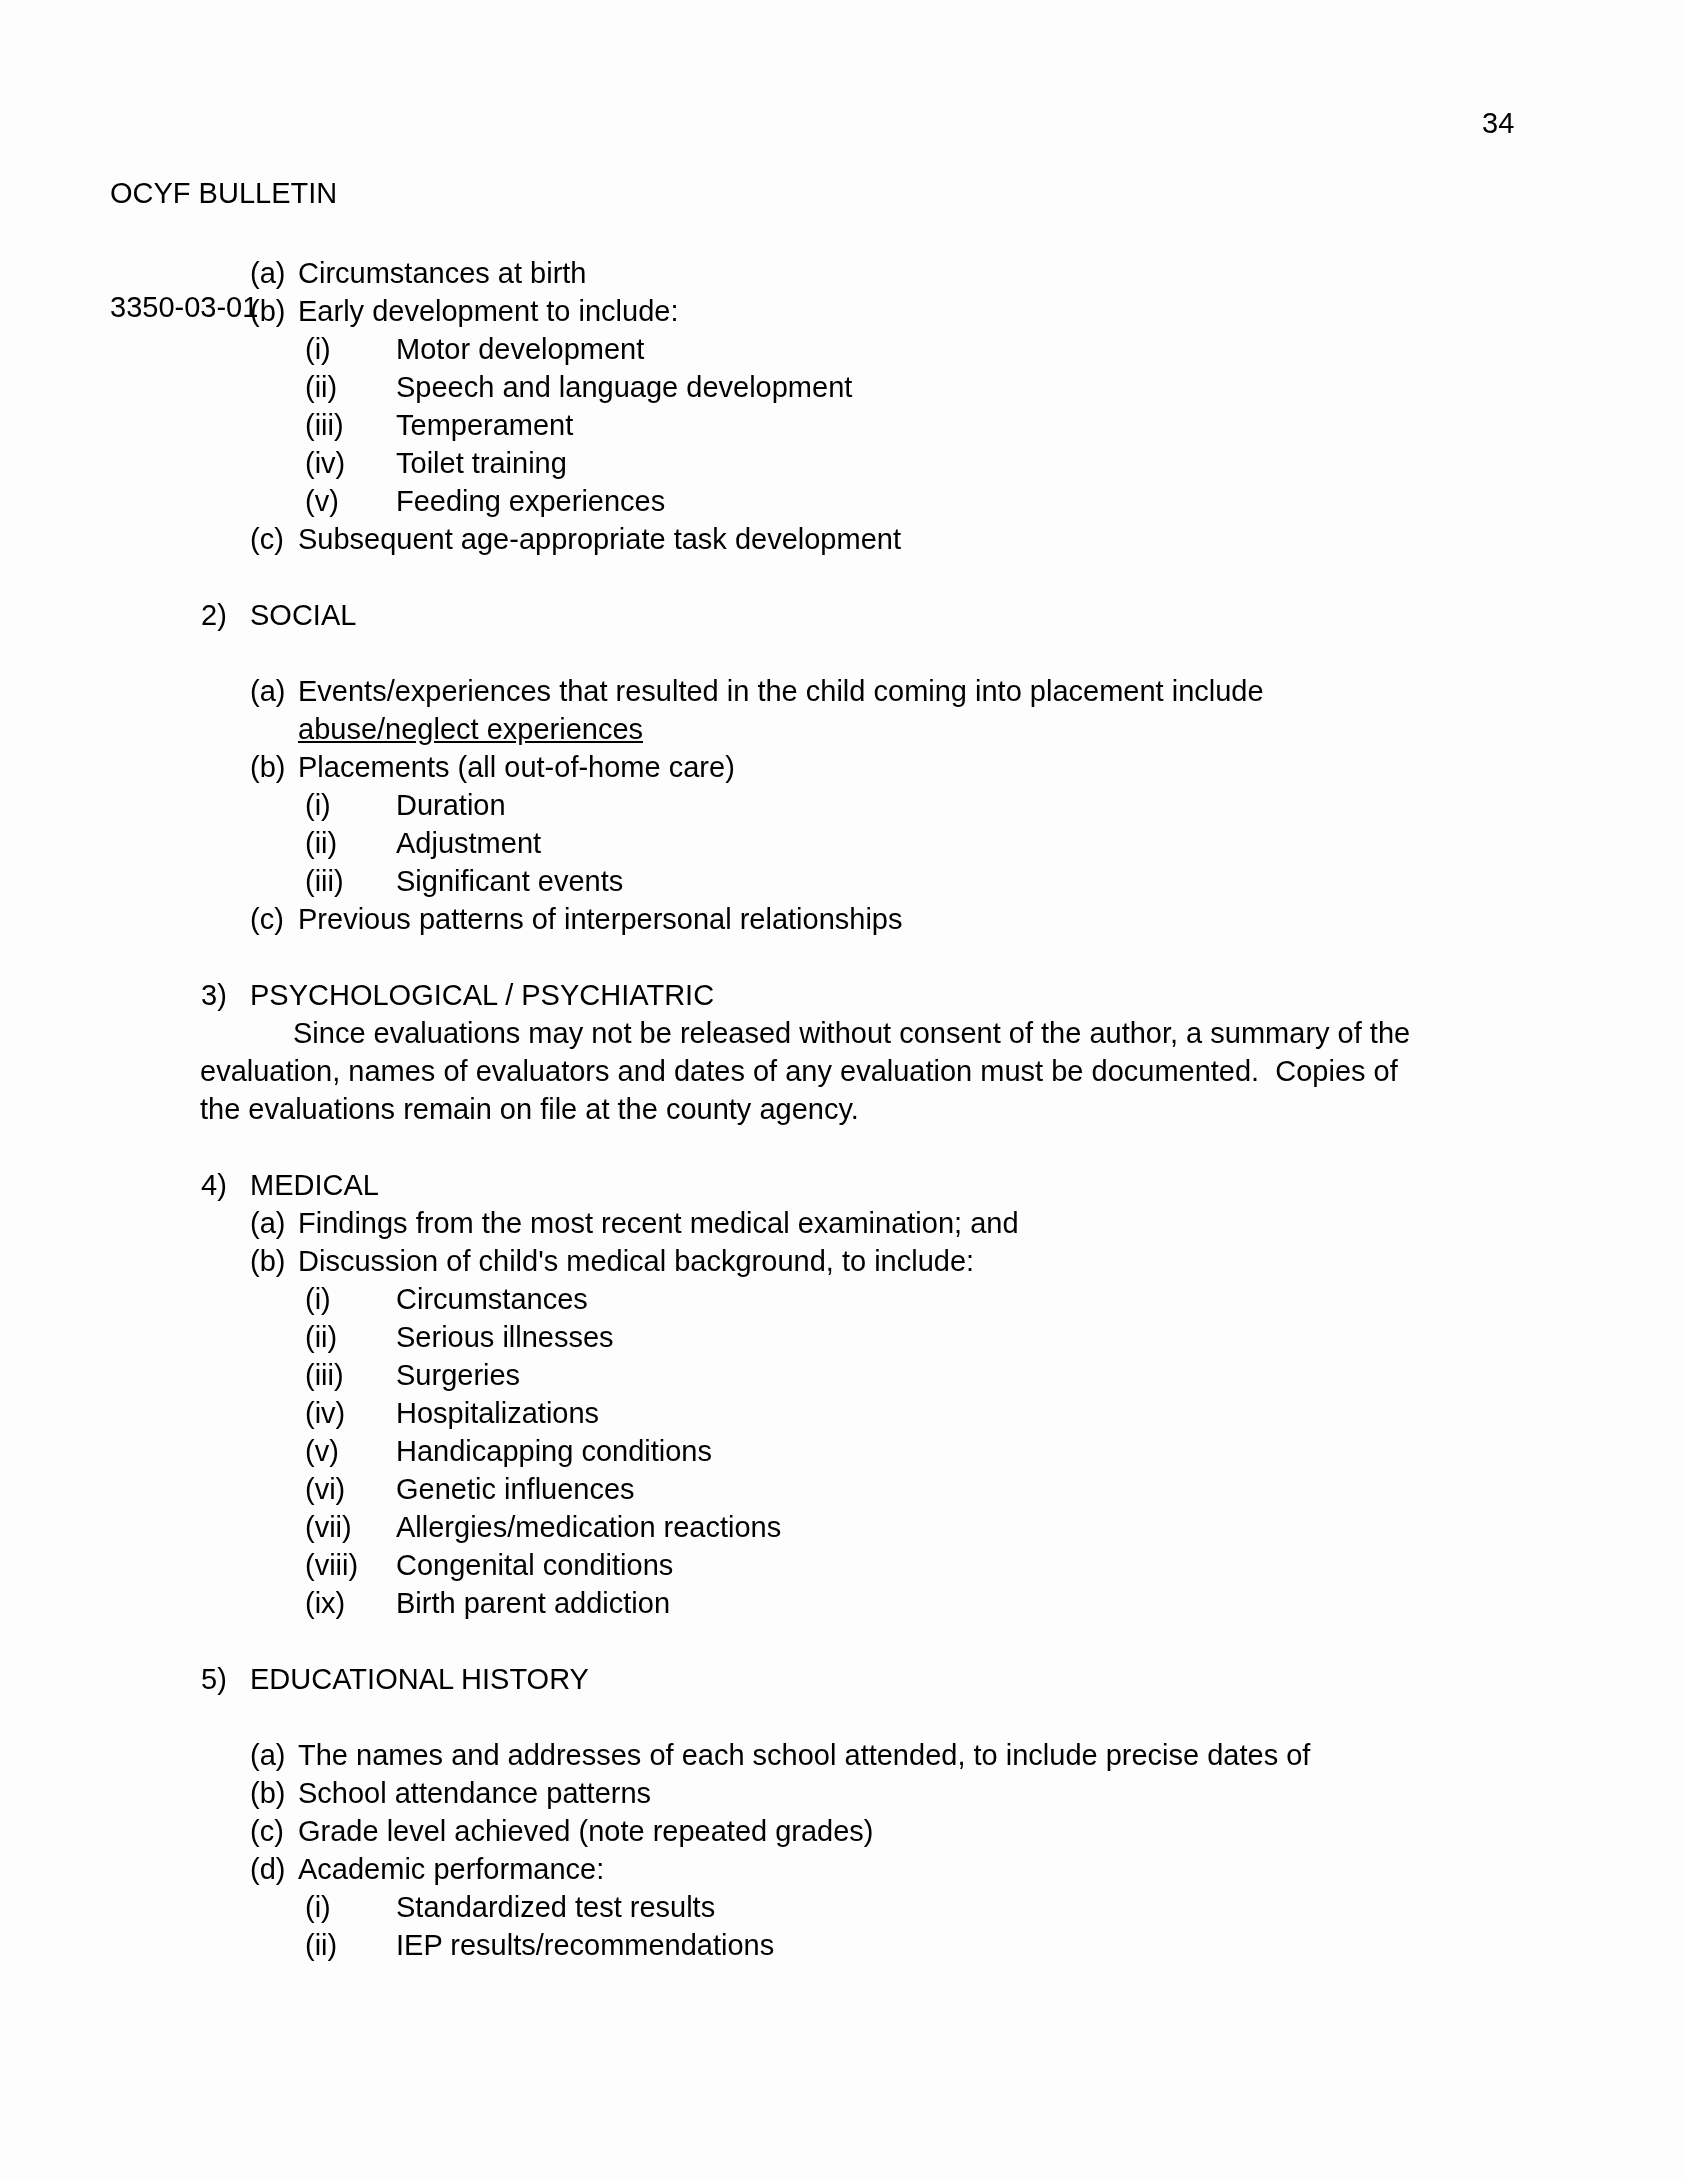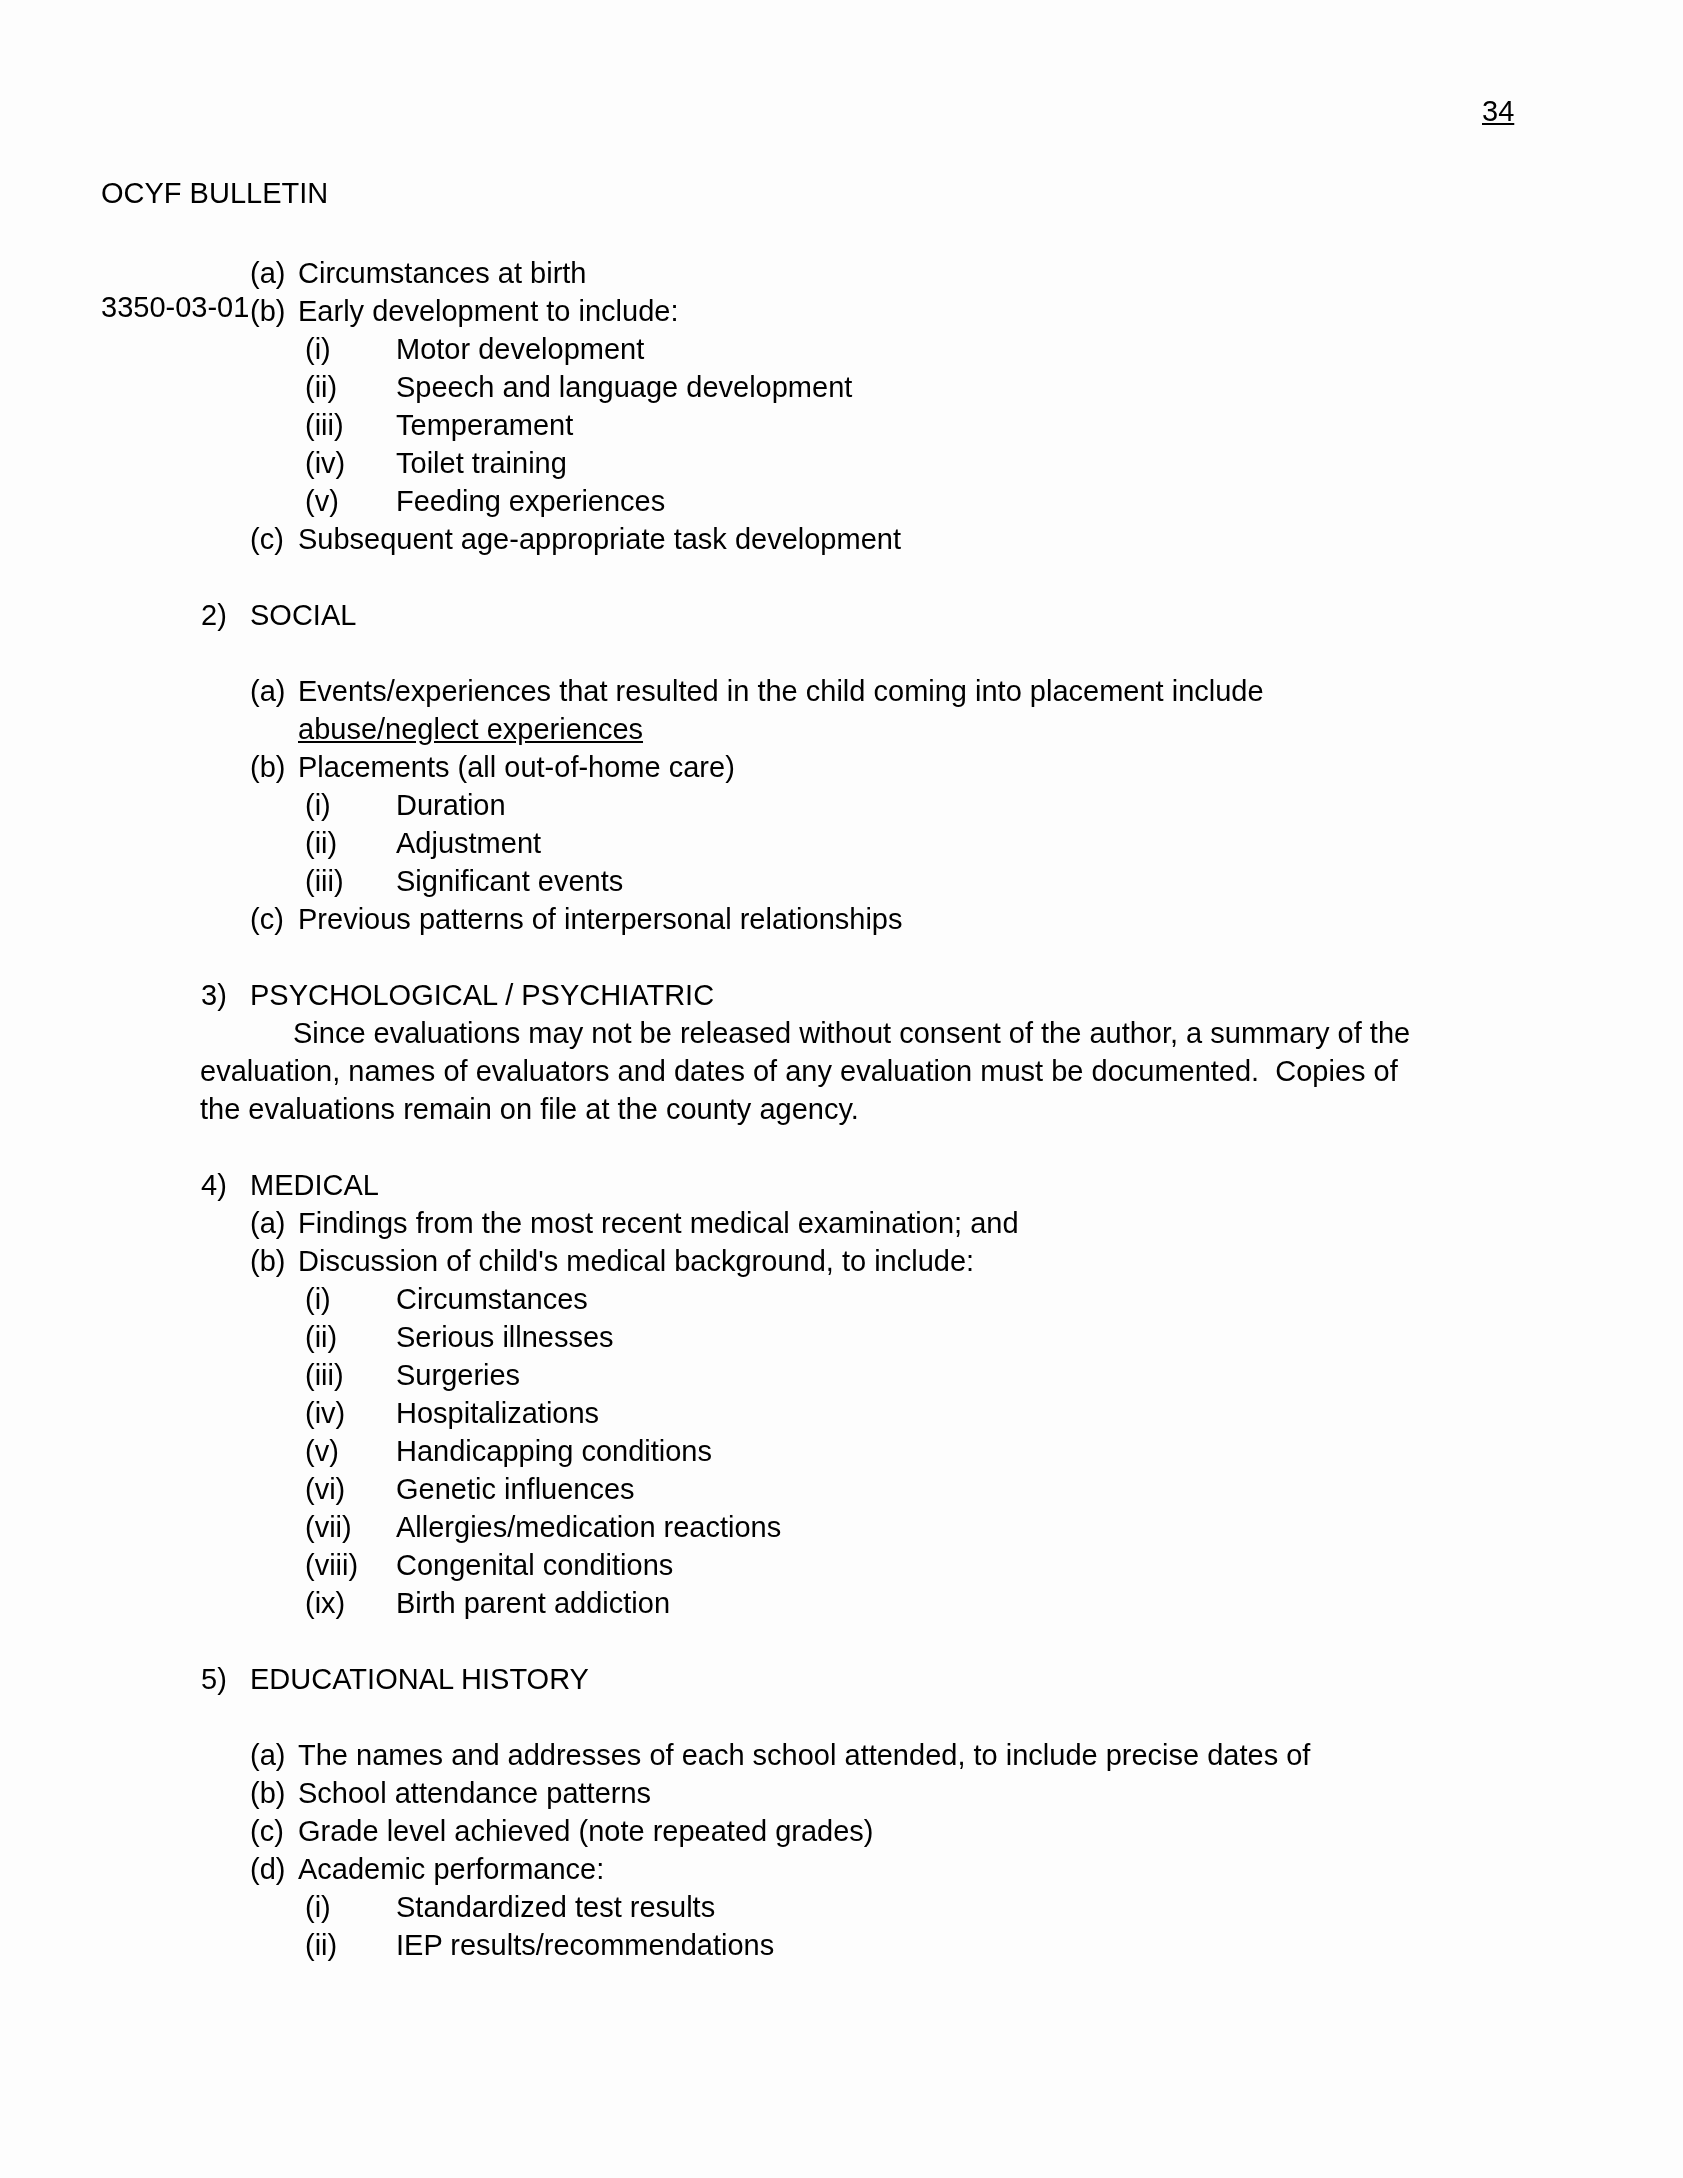--- a/index.html
+++ b/index.html
@@ -13,30 +13,29 @@
     height: 2178px;
     background: #fdfdfd;
     color: #000000;
     font-family: "Liberation Sans", sans-serif;
     font-size: 29px;
     overflow: hidden;
   }
   .header {
     position: absolute;
     top: 98px;
-    left: 101px;
+    left: 110px;
     line-height: 38px;
     white-space: pre;
   }
   .page-number {
     position: absolute;
-    top: 92px;
+    top: 104px;
     left: 1482px;
     line-height: 38px;
-    text-decoration: underline;
   }
   .doc-lines {
     position: absolute;
     top: 254px;
     left: 0;
     right: 0;
   }
   .row {
     position: relative;
     height: 38px;

